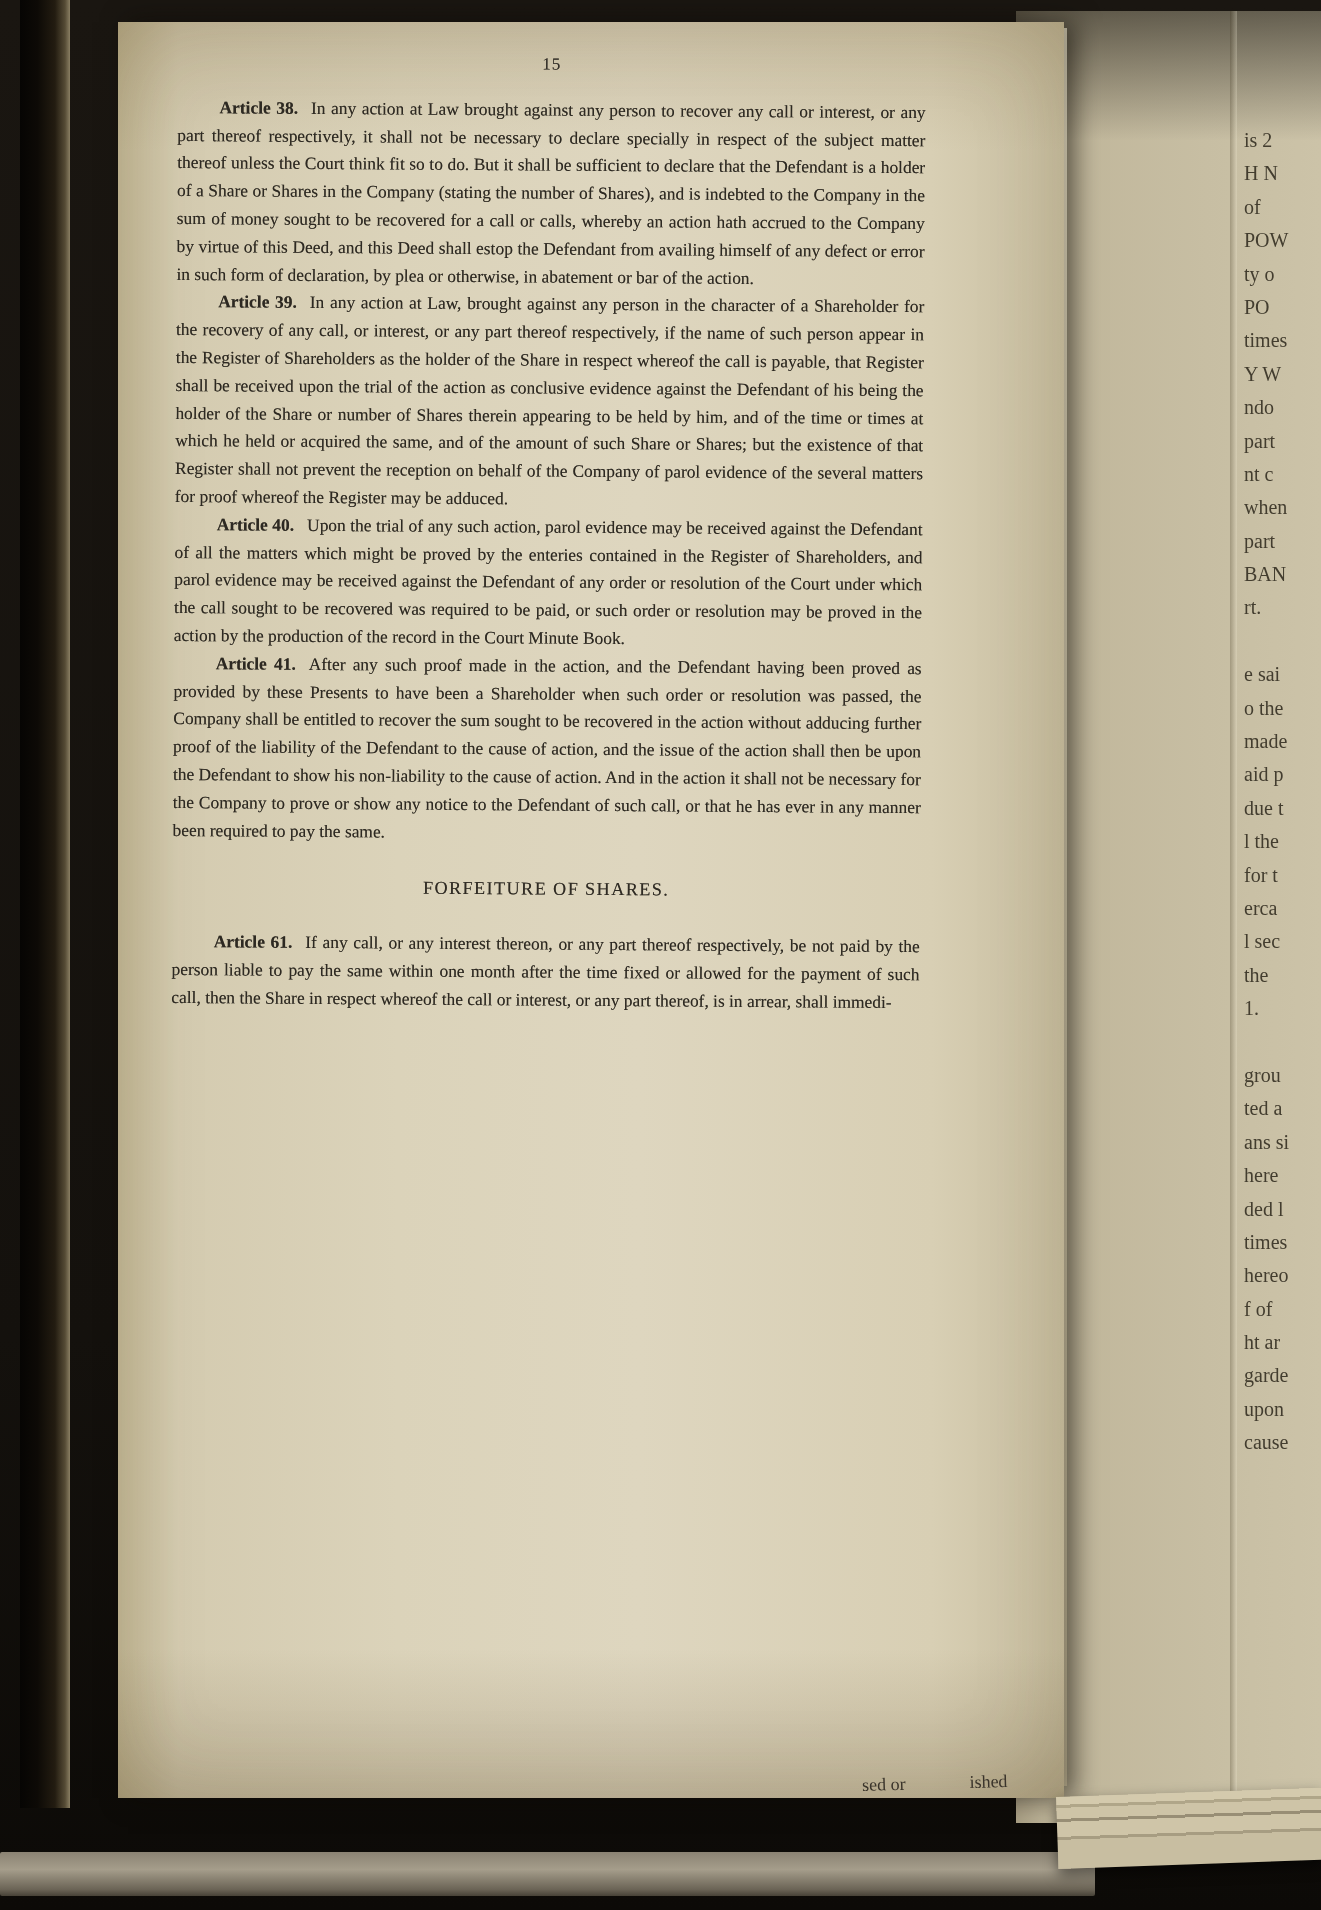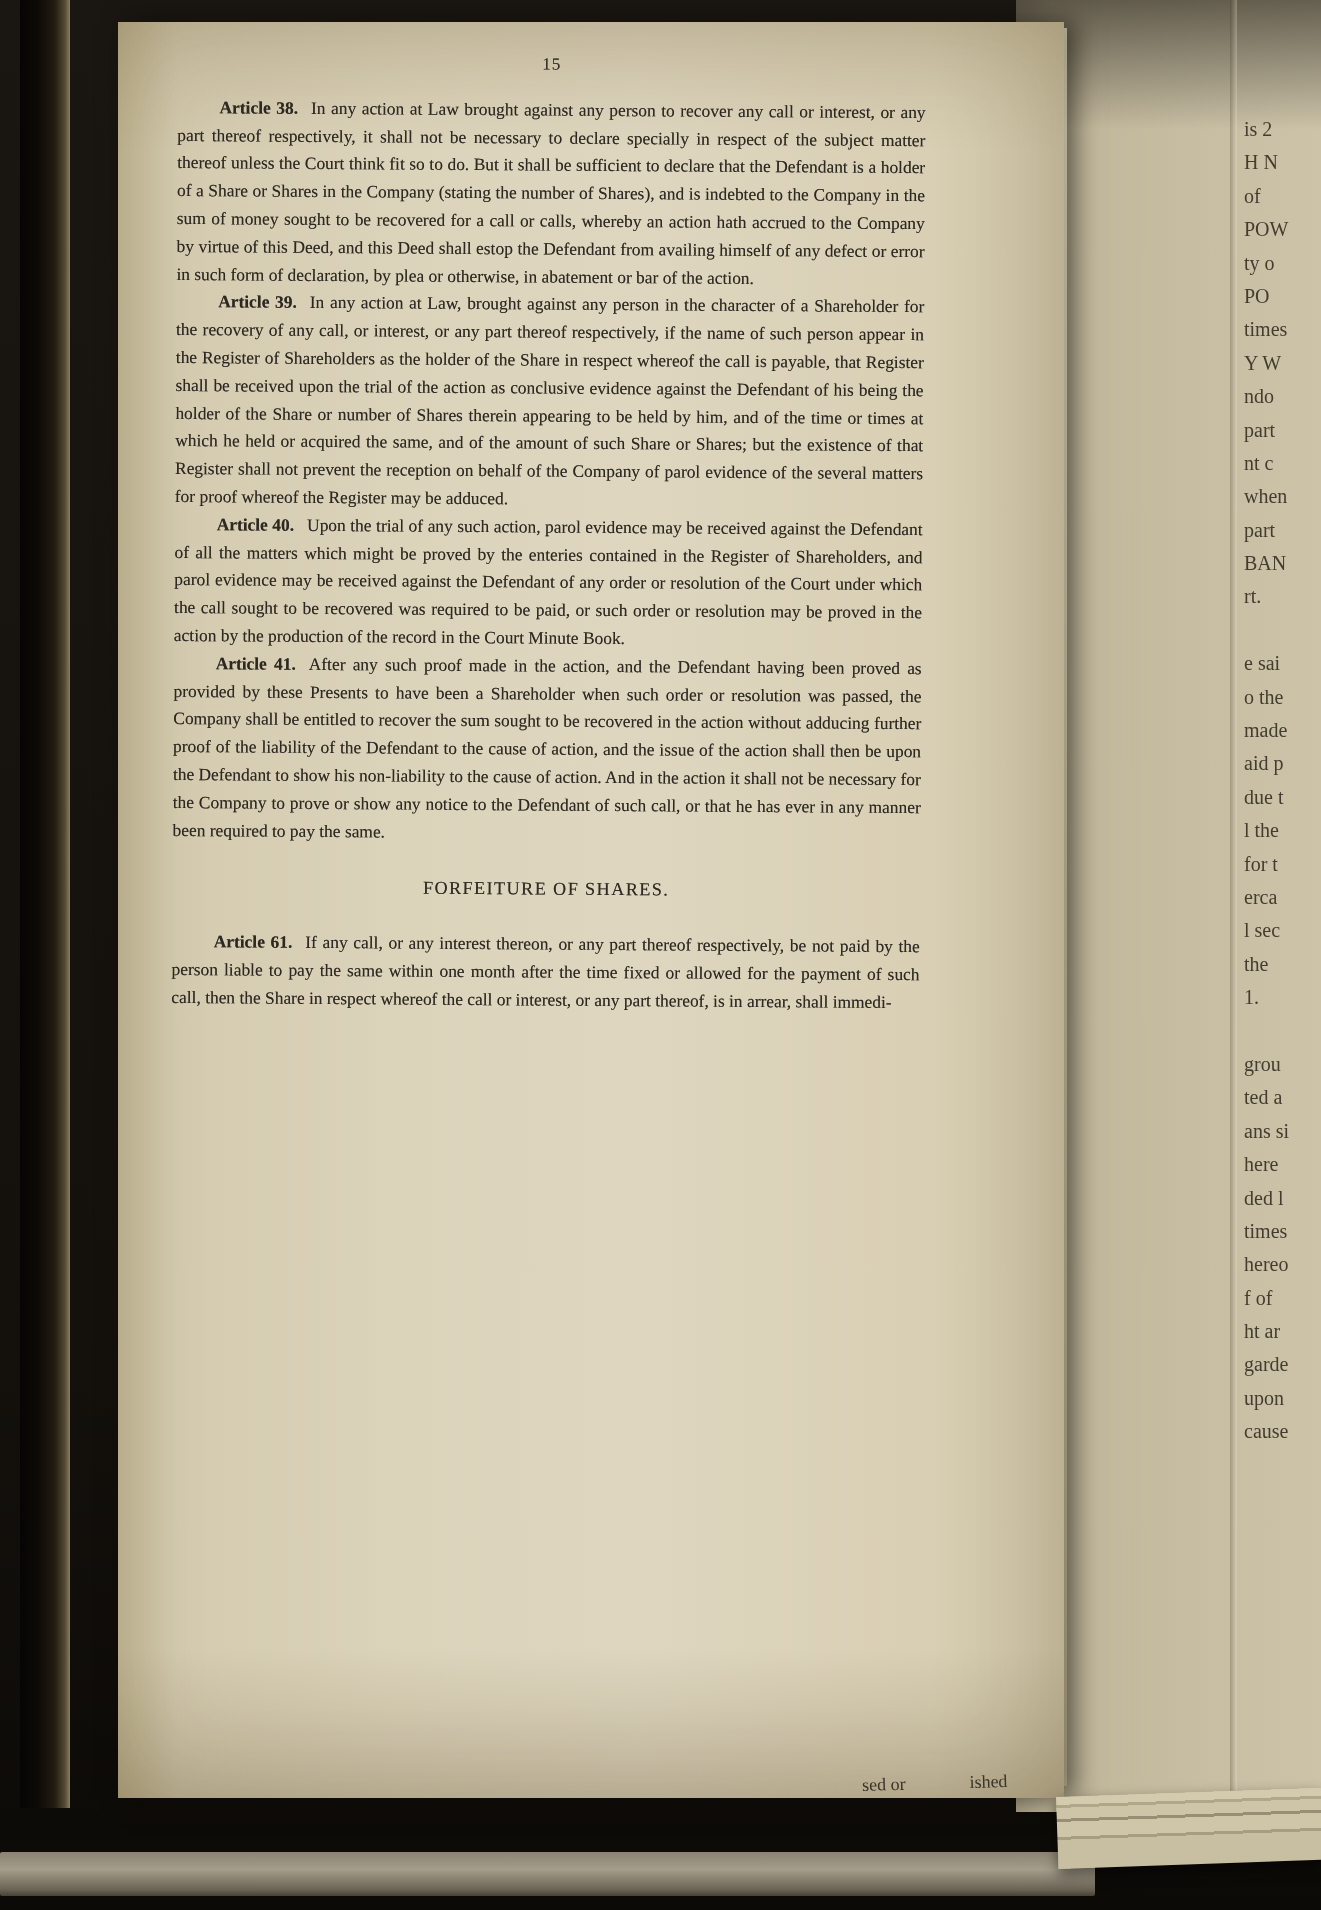--- a/index.html
+++ b/index.html
@@ -51,21 +51,21 @@
   .page-number { text-align:center; font-size:17px; letter-spacing:1px; color:#34302a; margin-bottom:18px; }
   .para { text-align:justify; text-indent:42px; }
   .art-label { margin-right:13px;font-weight:bold; }
   .section-heading {
     font-weight:normal; text-align:center; text-indent:0;
     margin:29px 0 27px; font-size:18.2px; letter-spacing:1.4px; color:#2f2b24;
   }
 
   
   .right-page {
-    position:absolute; left:1016px; top:0; width:305px; height:1812px; z-index:1;
+    position:absolute; left:1016px; top:11px; width:305px; height:1812px; z-index:1;
     background:linear-gradient(90deg,#a89e84 0px,#c0b69a 34px,#c7bea3 190px,#ccc3a8 100%);
     color:#433d2f;
   }
   .right-page::before {
     content:""; position:absolute; left:0; right:0; top:0; height:130px;
     background:linear-gradient(180deg,rgba(16,13,8,.55),rgba(0,0,0,0));
   }
   .right-crease {
     position:absolute; left:214px; top:0; width:7px; height:100%;
     background:linear-gradient(90deg,rgba(62,52,30,.28),rgba(250,244,222,.28));

